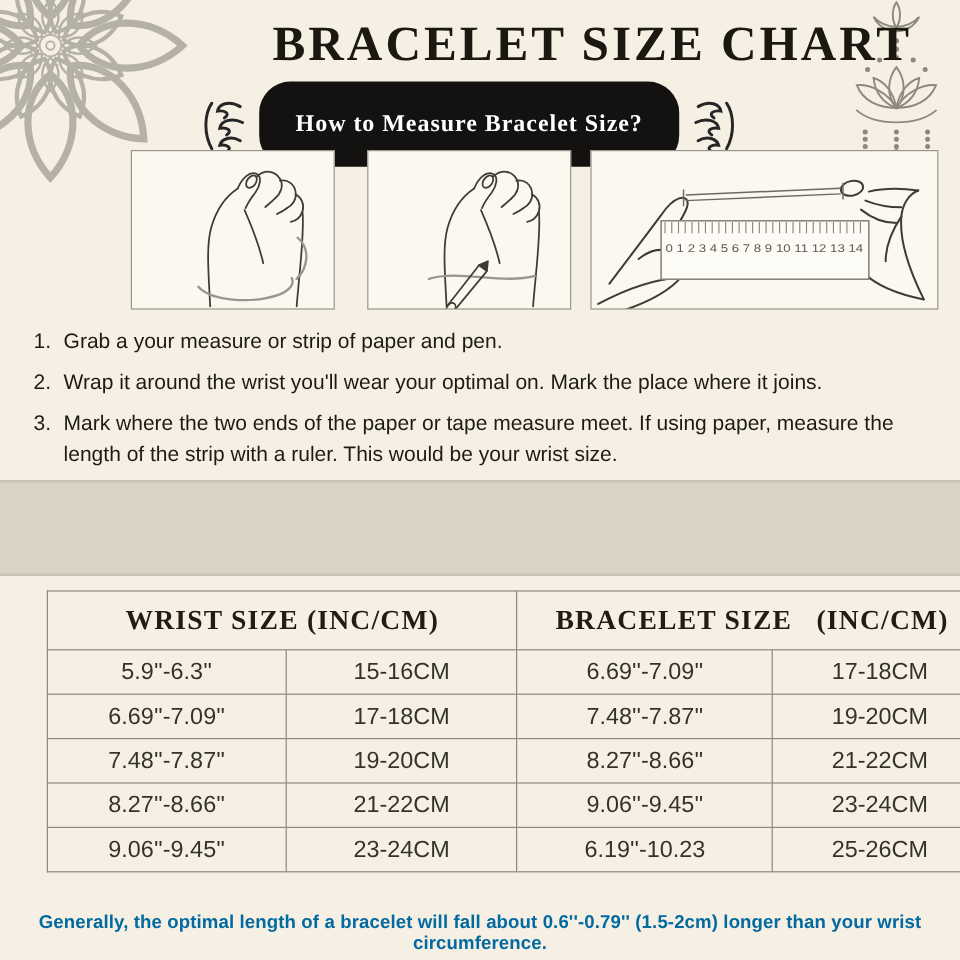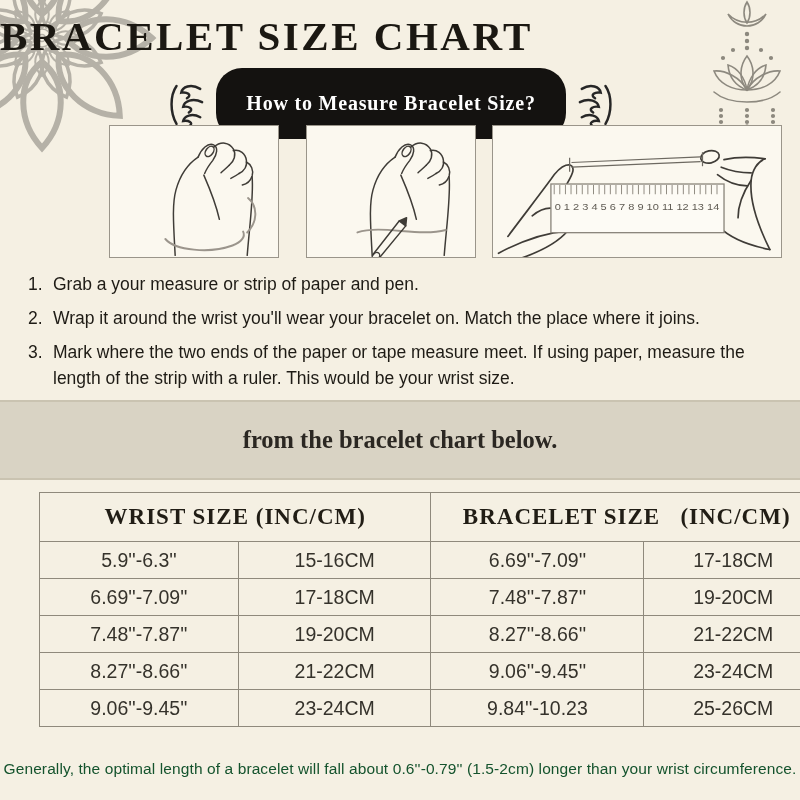--- a/index.html
+++ b/index.html
@@ -20,21 +20,21 @@
     position:relative;overflow:hidden;
     background:var(--background);
     font-family:"Liberation Sans",sans-serif;
     color:var(--text);
   }
   .decor-topleft{position:absolute;left:0;top:0;width:160px;height:210px;overflow:hidden;}
   .decor-topleft svg{position:absolute;left:-78px;top:-82px;}
   .decor-topright{position:absolute;right:0;top:0;width:105px;height:250px;overflow:hidden;}
   .page-title{
     position:absolute;top:12px;left:0;width:100%;padding-right:40px;
-    text-align:left;font-family:"Liberation Serif",serif;font-weight:700;
+    text-align:right;font-family:"Liberation Serif",serif;font-weight:700;
     font-size:41px;letter-spacing:2.5px;color:#1b1812;
   }
   .banner-row{
     position:absolute;top:68px;left:0;width:100%;padding-right:18px;
     display:flex;justify-content:center;align-items:center;gap:12px;
   }
   .pill{
     background:var(--pill_bg);color:var(--pill_text);
     font-family:"Liberation Serif",serif;font-weight:700;font-size:20px;
     letter-spacing:0.8px;padding:24px 30px;border-radius:26px;white-space:nowrap;
@@ -71,21 +71,21 @@
   table.size-chart th{
     height:49px;font-family:"Liberation Serif",serif;font-weight:600;
     font-size:23px;letter-spacing:1px;color:#211d15;
   }
   table.size-chart td{
     height:37px;font-family:"Liberation Sans",sans-serif;
     font-size:19.5px;color:#35322b;
   }
   .footer-note{
     position:absolute;top:760px;left:0;width:100%;text-align:center;
-    font-size:15.5px;font-weight:400;color:#14532d;letter-spacing:0.1px;
+    font-size:15.5px;font-weight:700;color:#0369a1;letter-spacing:0.1px;
   }
   .lineart{stroke:var(--line_art);fill:none;stroke-width:1.8;stroke-linecap:round;stroke-linejoin:round;}
   .tapeart{stroke:var(--tape_gray);fill:none;stroke-width:2.4;stroke-linecap:round;}
 </style>
 </head>
 <body>
 
 <div class="decor-topleft">
   <svg width="240" height="240" viewBox="0 0 240 240">
     <g stroke="#b5b1a7" fill="none">
@@ -261,30 +261,29 @@
   </svg>
 </div>
 
 <div class="steps">
   <div class="step">
     <span class="num">1.</span>
     <span class="txt">Grab a your measure or strip of paper and pen.</span>
   </div>
   <div class="step">
     <span class="num">2.</span>
-    <span class="txt">Wrap it around the wrist you'll wear your bracelet on. Match the place where it joins.</span>
+    <span class="txt">Wrap it around the wrist you'll wear your optimal on. Mark the place where it joins.</span>
   </div>
   <div class="step">
     <span class="num">3.</span>
     <span class="txt">Mark where the two ends of the paper or tape measure meet. If using paper, measure the length of the strip with a ruler. This would be your wrist size.</span>
   </div>
 </div>
 
 <div class="band">
-  <div>from the bracelet chart below.</div>
 </div>
 
 <table class="size-chart">
   <colgroup>
     <col style="width:25.4%">
       <col style="width:24.6%">
       <col style="width:27.2%">
       <col style="width:22.8%">
   </colgroup>
   <thead>
@@ -314,19 +313,19 @@
     </tr>
     <tr>
       <td>8.27''-8.66''</td>
       <td>21-22CM</td>
       <td>9.06''-9.45''</td>
       <td>23-24CM</td>
     </tr>
     <tr>
       <td>9.06''-9.45''</td>
       <td>23-24CM</td>
-      <td>9.84''-10.23</td>
+      <td>6.19''-10.23</td>
       <td>25-26CM</td>
     </tr>
   </tbody>
 </table>
 
 <div class="footer-note">Generally, the optimal length of a bracelet will fall about 0.6''-0.79'' (1.5-2cm) longer than your wrist circumference.</div>
 
 </body></html>

